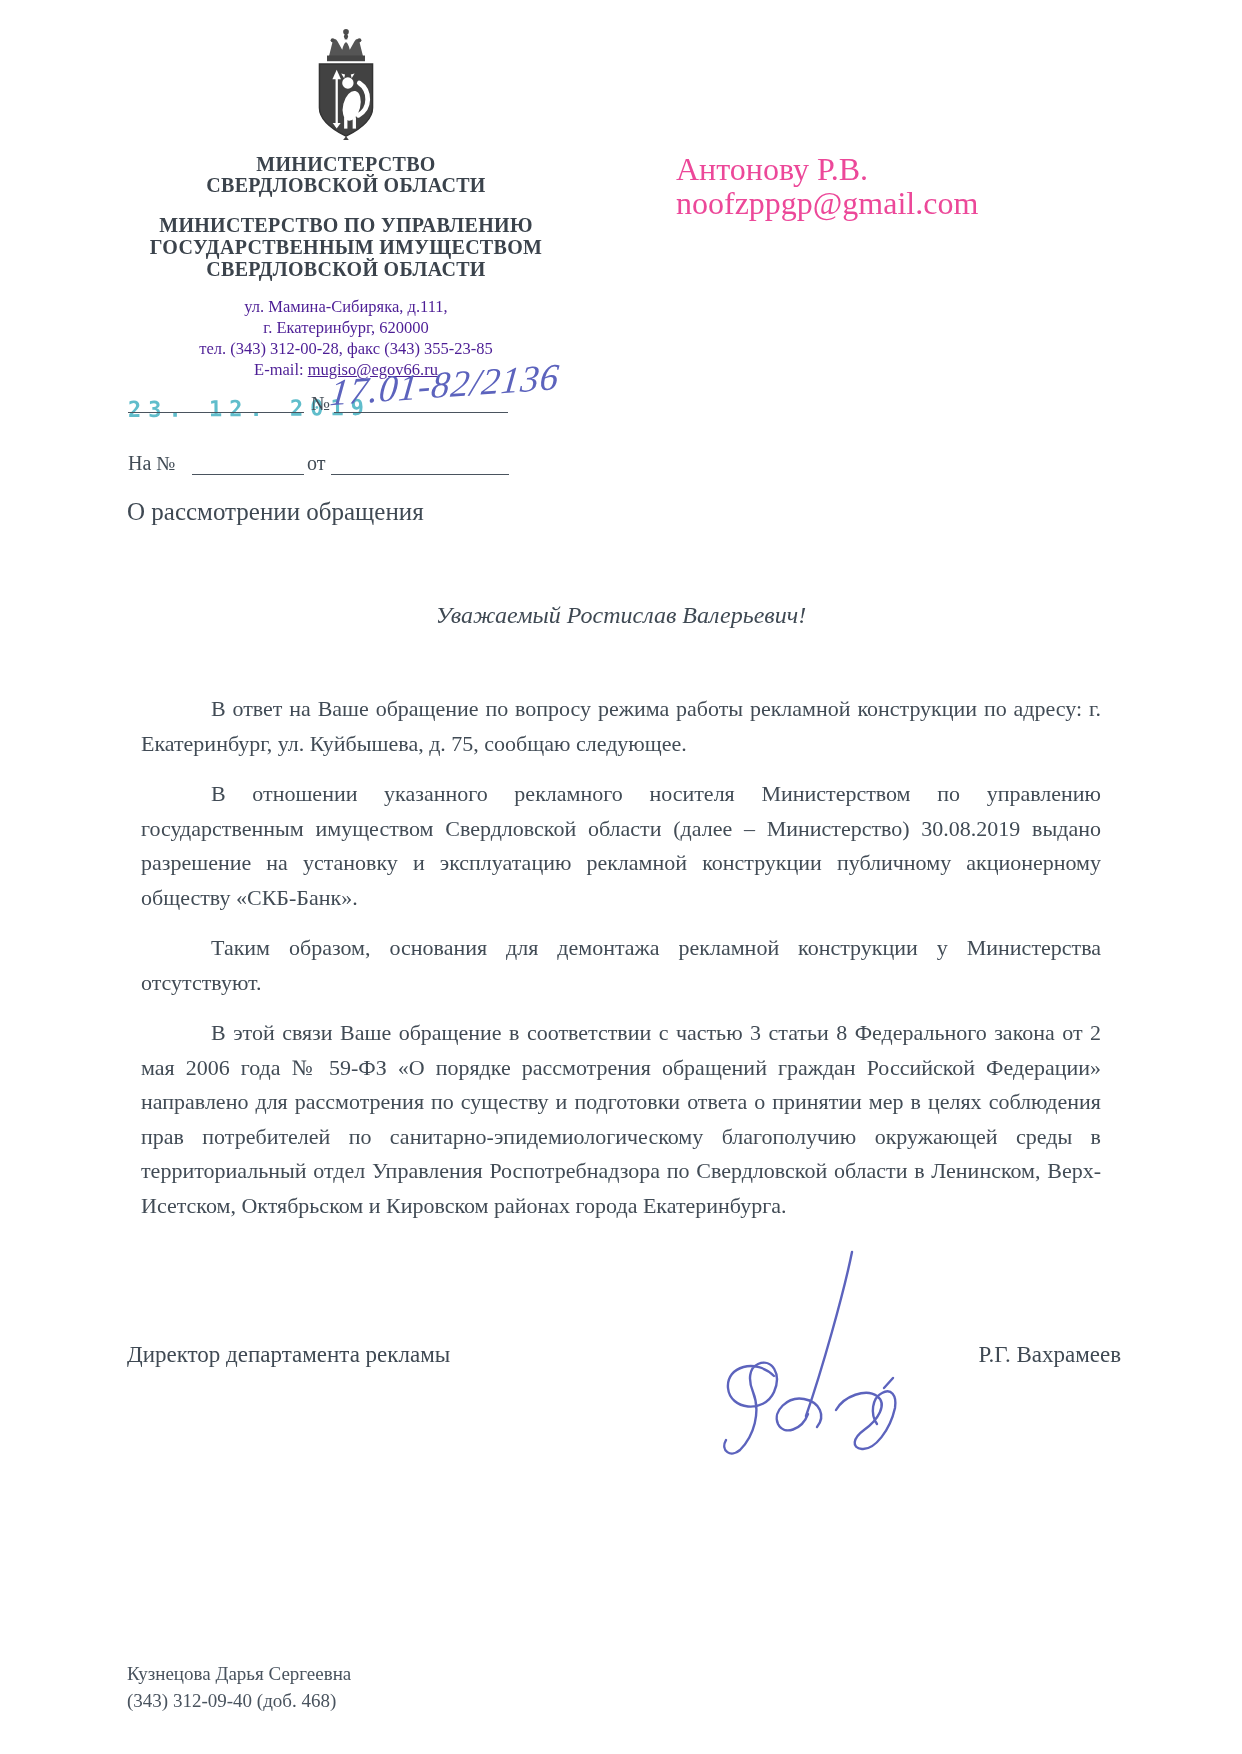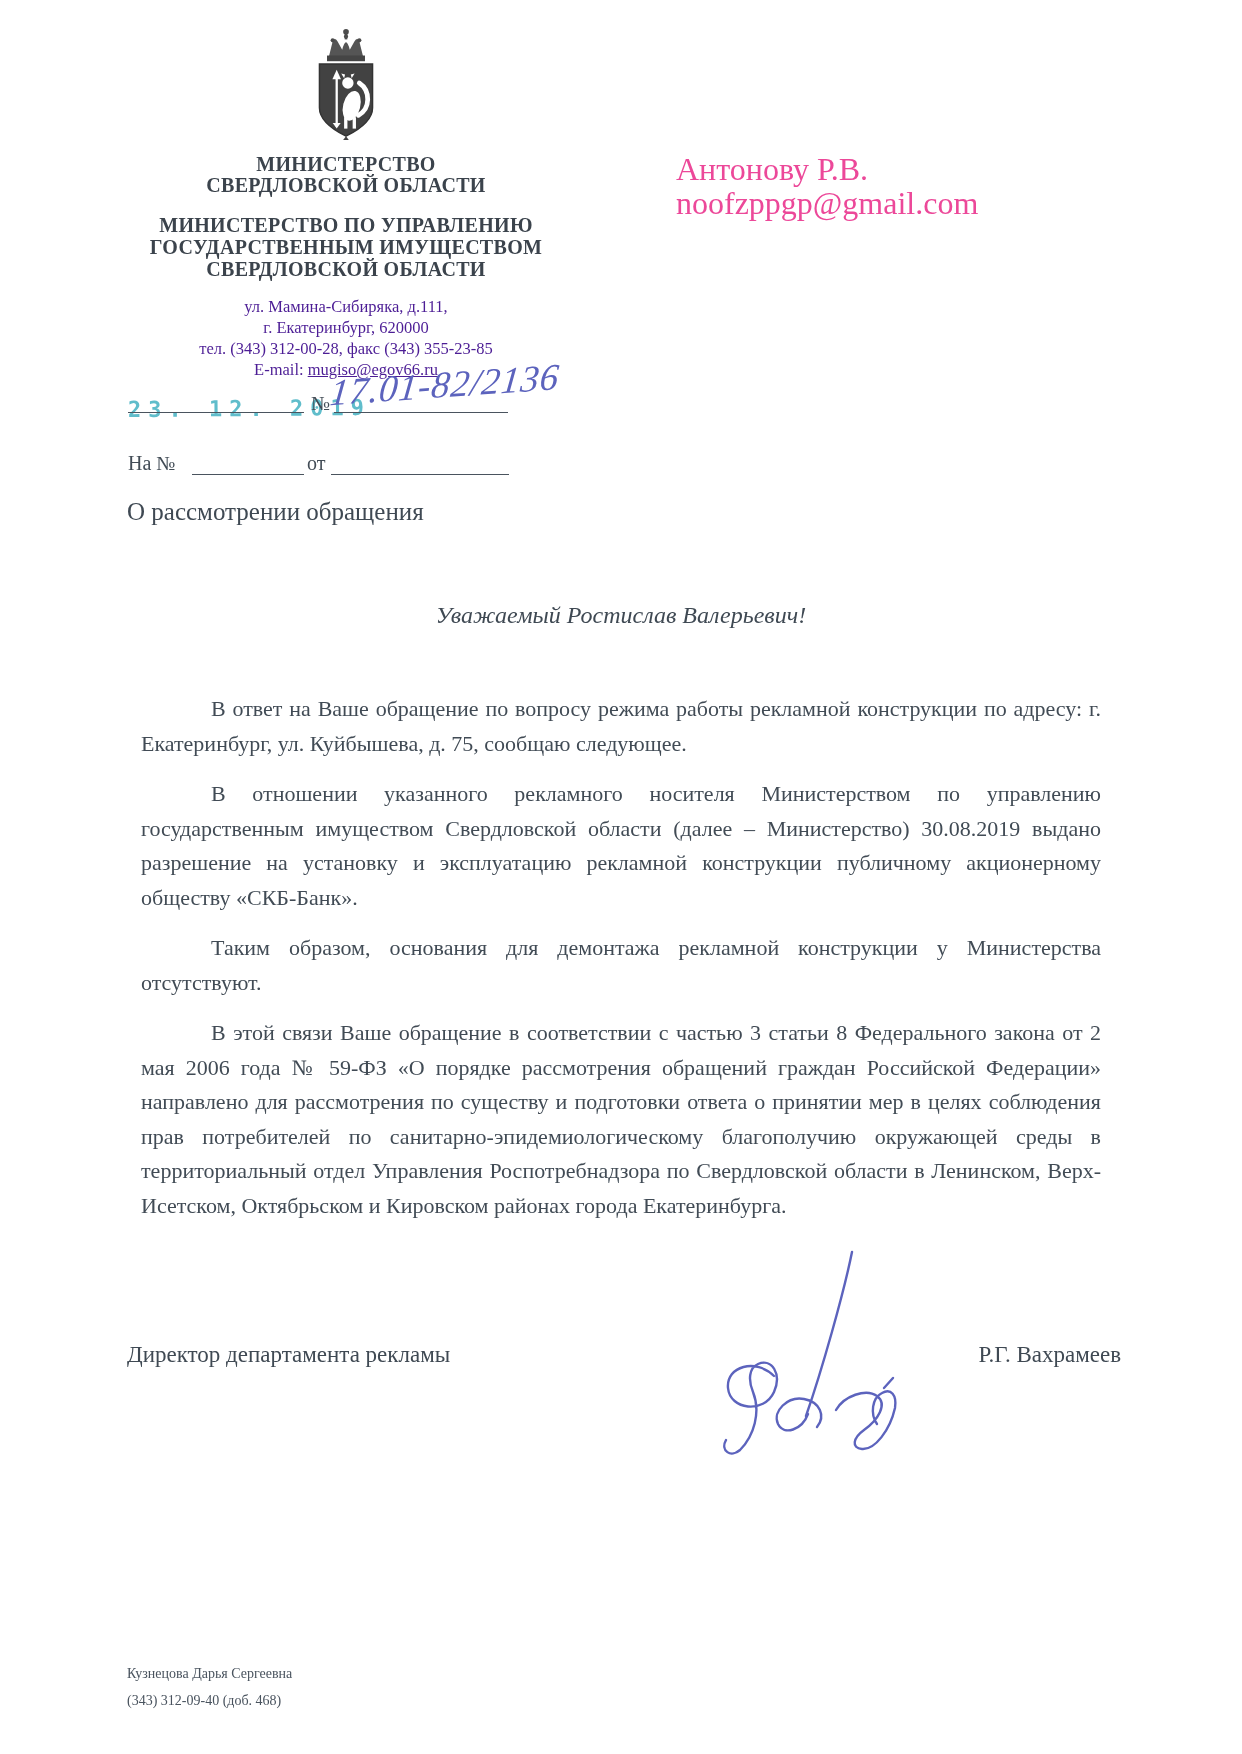--- a/index.html
+++ b/index.html
@@ -43,21 +43,21 @@
   .subject { position:absolute; left:127px; top:498px; font-size:25px; color:#3f4953; }
   .salutation { position:absolute; left:125px; top:602px; width:992px; text-align:center; font-size:24px; color:#3f4953;font-style:italic; }
   .body-text { position:absolute; left:125px; top:676px; width:992px; font-size:22px; line-height:34.5px; text-align:justify; color:#414b55; }
   .body-text p { text-indent:70px; margin:16px; }
   
   .sig-row { position:absolute; left:127px; top:1342px; width:994px; font-size:23px; color:#3f4953; }
   .sig-title { float:left; }
   .sig-name { float:right; }
   .signature-svg { position:absolute; left:712px; top:1248px; }
   
-  .executor { position:absolute; left:127px; top:1660px; font-size:14px; line-height:27px; color:#49535e; }
+  .executor { position:absolute; left:127px; top:1660px; font-size:19px; line-height:27px; color:#49535e; }
 </style>
 </head>
 <body>
 
 <div class="page">
 
   <div class="letterhead">
     <svg class="coat" width="96" height="112" viewBox="0 0 100 118">
       <circle cx="50" cy="4" r="3" fill="#4c4c4c"></circle>
       <rect x="48.6" y="6" width="2.8" height="6" fill="#4c4c4c"></rect>

